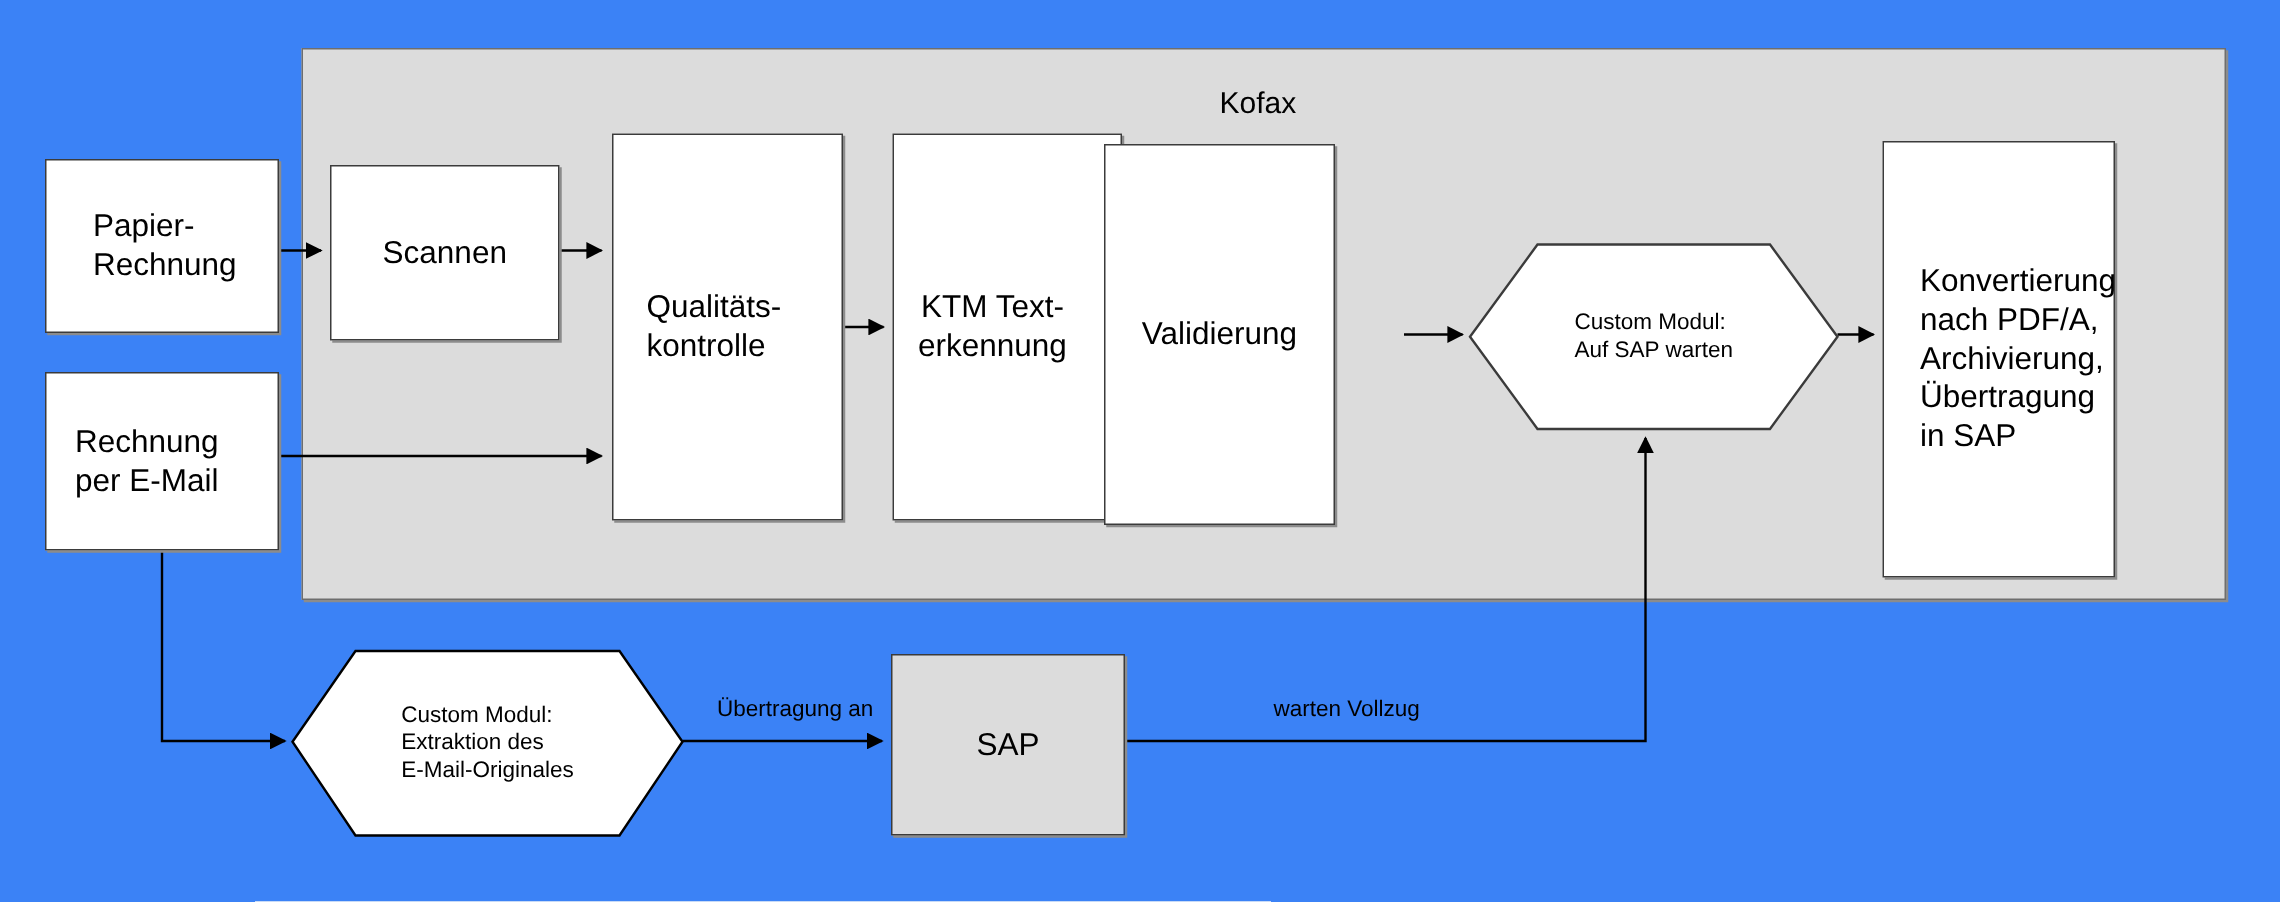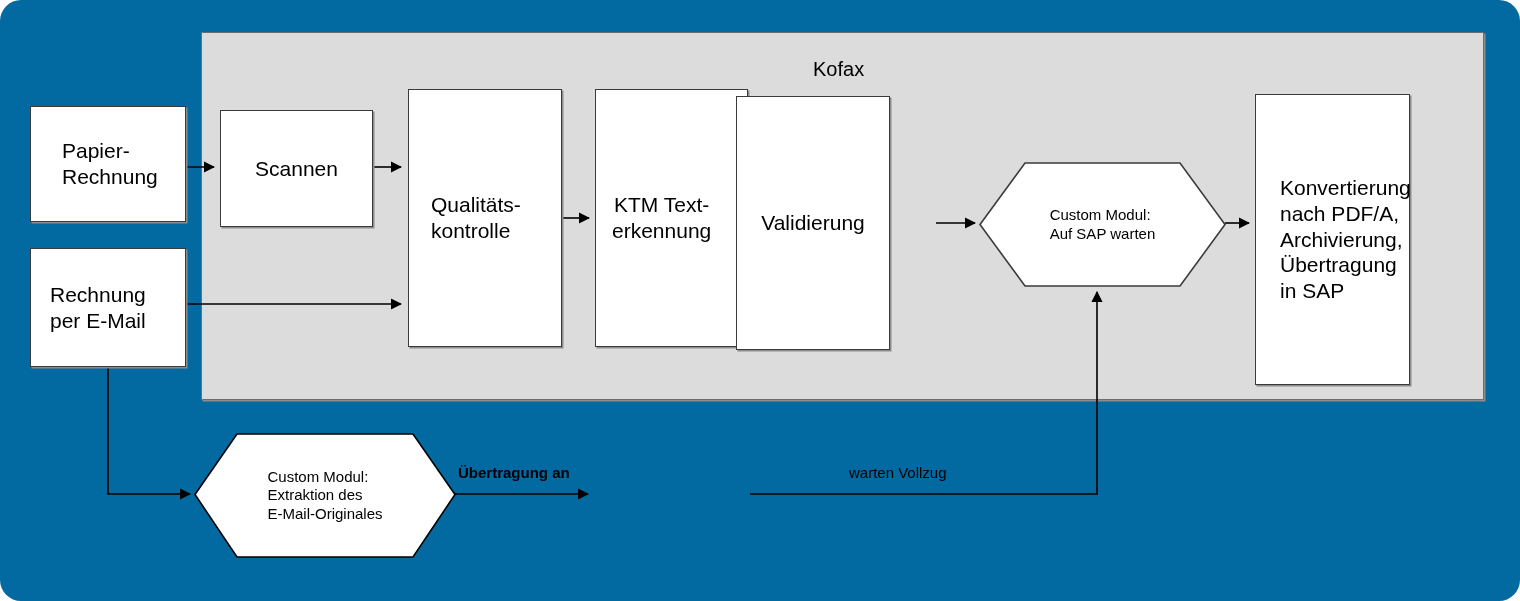--- a/index.html
+++ b/index.html
@@ -8,23 +8,22 @@
     padding: 0;
     background: #ffffff;
   }
   body {
     font-family: "Liberation Sans", "DejaVu Sans", sans-serif;
   }
   #canvas {
     position: relative;
     width: 1520px;
     height: 601px;
-    background: #0369a1;
+    background: #3b82f6;
     overflow: hidden;
-    border-radius: 21px;
   }
   #edges {
     position: absolute;
     left: 0;
     top: 0;
     width: 1520px;
     height: 601px;
     pointer-events: none;
   }
   .node {
@@ -183,17 +182,20 @@
 
   <div class="hex" style="left:195px; top:433px; width:260px; height:125px;">
     <svg width="260" height="125" viewBox="0 0 260 125" xmlns="http://www.w3.org/2000/svg">
       <polygon points="0,61.5 42,1 218,1 260,61.5 218,124 42,124" fill="#ffffff" stroke="#000000" stroke-width="1.6"></polygon>
     </svg>
     <div class="hex-label">Custom Modul:
 Extraktion des
 E-Mail-Originales</div>
   </div>
 
-
-  <div class="edge-label" style="left:458px; top:464px;font-weight:bold;">Übertragung an</div>
+  <div class="node rect filled center" style="left:594px; top:436px; width:156px; height:121px;">
+    <span class="label">SAP</span>
+  </div>
+
+  <div class="edge-label" style="left:478px; top:464px;">Übertragung an</div>
   <div class="edge-label" style="left:849px; top:464px;">warten Vollzug</div>
 
 </div>
 
 </body></html>

